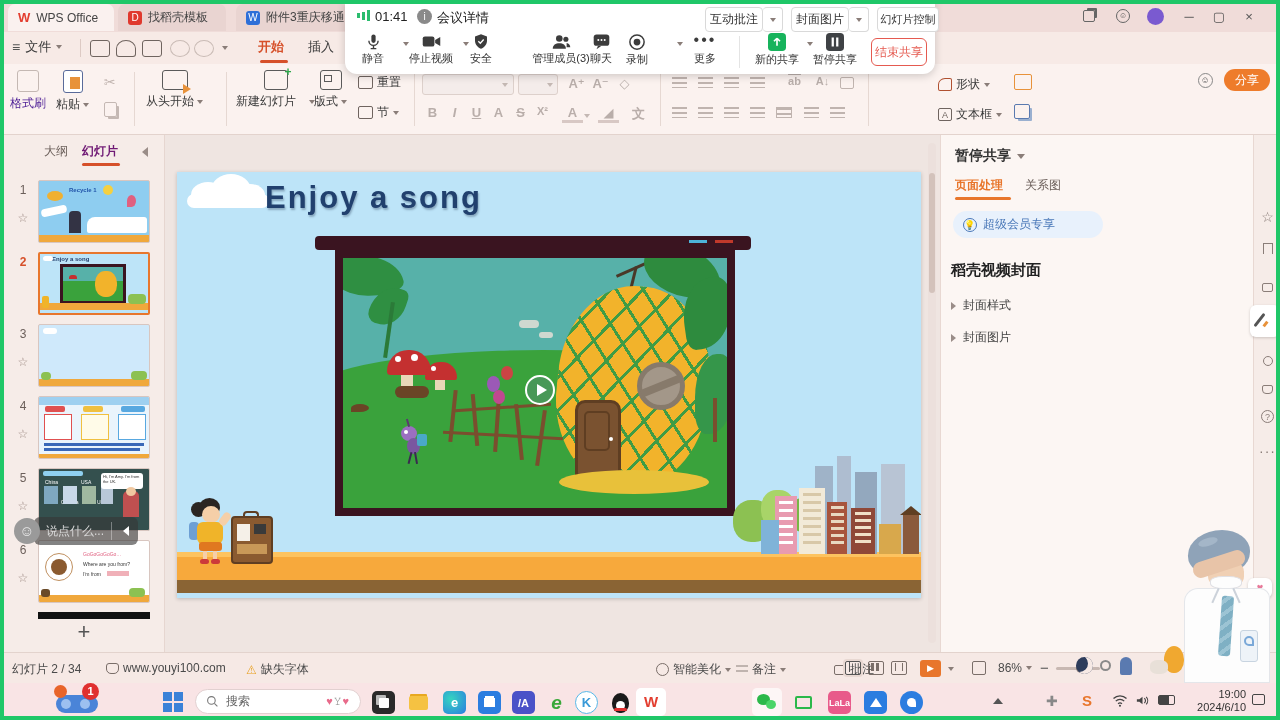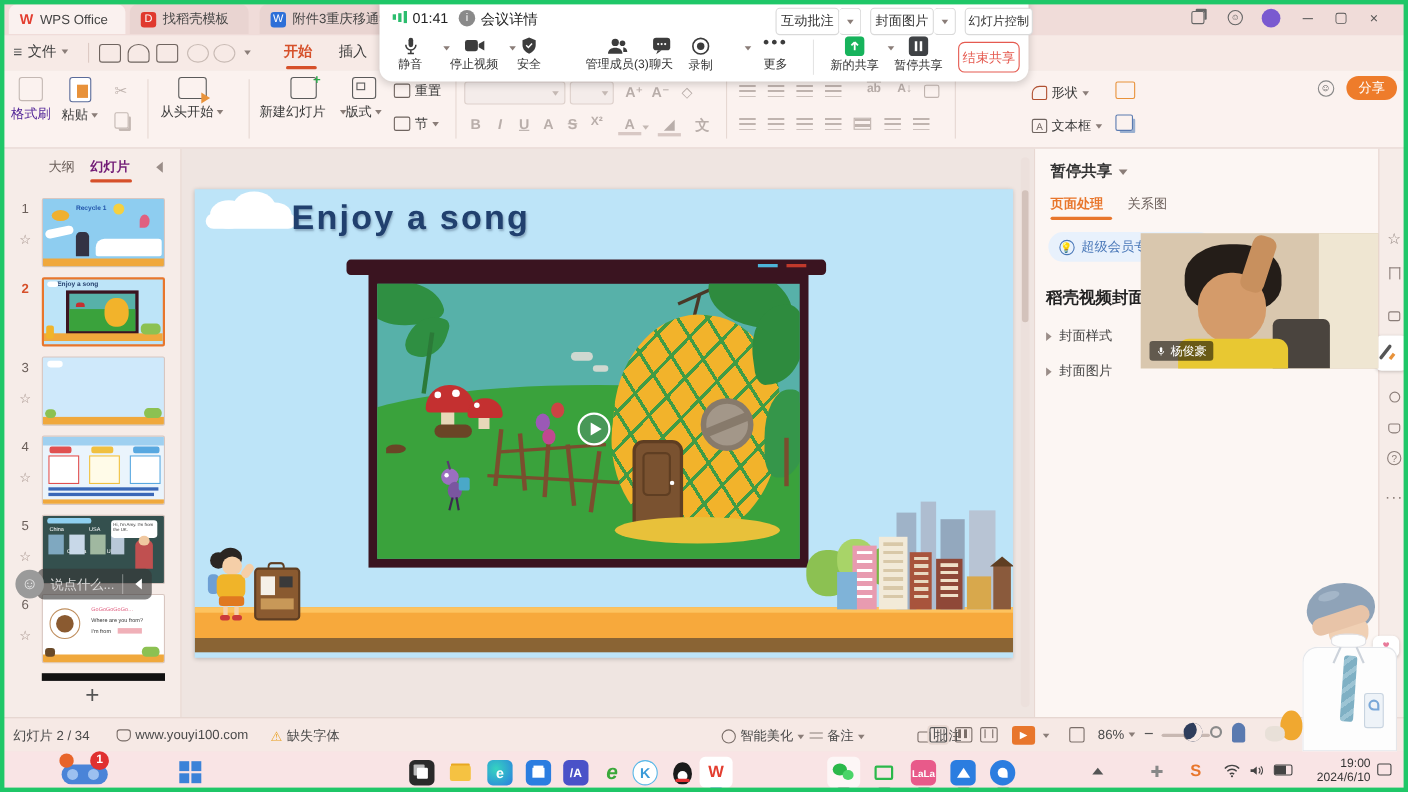--- a/index.html
+++ b/index.html
@@ -599,35 +599,20 @@
           <rect x="13.5" y="6" width="3" height="12" fill="#fff"></rect>
         </svg>
       <span class="lb">暂停共享</span>
     </div>
     <div style="position:absolute;left:526px;top:38px;width:56px;height:28px;border:1.4px solid #e55a50;border-radius:6px;color:#e55a50;font-size:12px;display:flex;align-items:center;justify-content:center">结束共享</div>
   </div>
 
   <div class="vc">
 
 
-    <div style="position:absolute;left:0;top:152px;width:216px;height:123px;background:#d9c7ae;overflow:hidden">
-      <div style="position:absolute;left:162px;top:0;width:54px;height:123px;background:#efe6d2"></div>
-      <div style="position:absolute;left:120px;top:78px;width:52px;height:45px;background:#4a443e;border-radius:6px 6px 0 0"></div>
-      <div style="position:absolute;left:40px;top:10px;width:88px;height:62px;background:#241d18;border-radius:46% 46% 40% 40%"></div>
-      <div style="position:absolute;left:52px;top:36px;width:62px;height:64px;background:#d49b6a;border-radius:48%"></div>
-      <div style="position:absolute;left:96px;top:2px;width:22px;height:52px;background:#c8905e;border-radius:8px;transform:rotate(18deg)"></div>
-      <div style="position:absolute;left:34px;top:96px;width:100px;height:28px;background:#e8c832;border-radius:10px 10px 0 0"></div>
-      <div class="label-pill" style="left:8px;top:98px">
-        <svg width="9" height="11" viewBox="0 0 24 24">
-            <path d="M12 2a3 3 0 0 1 3 3v6a3 3 0 0 1-6 0V5a3 3 0 0 1 3-3z" fill="#fff"></path>
-            <path d="M5.5 11a6.5 6.5 0 0 0 13 0M12 18v4" stroke="#fff" stroke-width="2" fill="none"></path>
-          </svg>
-        <span>杨俊豪</span>
-      </div>
-    </div>
   </div>
 
   <div class="chatpill">
     <span style="position:absolute;left:-20px;top:1px;width:26px;height:26px;background:#9a9a9a;border-radius:50%;color:#e8e8e8;text-align:center;line-height:25px;font-size:15px">☺</span>
     <span style="margin-left:12px;font-size:12px">说点什么...</span>
     <span style="position:absolute;right:26px;top:5px;width:1px;height:18px;background:rgba(255,255,255,.35)"></span>
     <span class="chev-l" style="position:absolute;right:9px;top:9px;border-right-color:#fff"></span>
   </div>
 
   <div class="statusbar">
@@ -677,20 +662,28 @@
       <span style="position:absolute;left:20px;top:-4px;width:10px;height:10px;background:#8a7d78;border-radius:50%"></span>
     </div>
   </div>
 
   <div class="taskbar">
     <div style="position:absolute;left:163px;top:9px;width:20px;height:20px;display:grid;grid-template-columns:9px 9px;gap:2px">
       <span style="background:#3b82d8;height:9px"></span>
         <span style="background:#3b82d8;height:9px"></span>
         <span style="background:#3b82d8;height:9px"></span>
         <span style="background:#3b82d8;height:9px"></span>
+    </div>
+    <div style="position:absolute;left:195px;top:6px;width:166px;height:25px;background:#fff;border:1px solid #e2d0d0;border-radius:13px;display:flex;align-items:center;gap:7px;padding:0 10px">
+      <svg width="13" height="13" viewBox="0 0 24 24">
+          <circle cx="10" cy="10" r="7" fill="none" stroke="#777" stroke-width="2"></circle>
+          <path d="M15.5 15.5L21 21" stroke="#777" stroke-width="2"></path>
+        </svg>
+      <span style="color:#666">搜索</span>
+      <span style="position:absolute;right:10px;color:#e86a8a;font-size:11px;letter-spacing:1px">♥<span style="color:#8a8a8a">𝚈</span>♥</span>
     </div>
     <div class="tic" style="left:372px;background:#2a2a2a">
         <span style="width:10px;height:10px;background:#fff;border-radius:1px;box-shadow:-3px -3px 0 #bbb"></span>
       </div>
     <div class="tic" style="left:407px;background:transparent">
         <span style="width:19px;height:14px;background:#f5c242;border-radius:2px;box-shadow:0 -3px 0 -1px #e8a820"></span>
       </div>
     <div class="tic" style="left:443px;background:radial-gradient(circle at 35% 35%,#35d4c0,#2b7de0)">e</div>
     <div class="tic" style="left:478px;background:#2b7de0">
         <span style="width:11px;height:9px;background:#fff;box-shadow:0 -3px 0 -1px #fff"></span>

